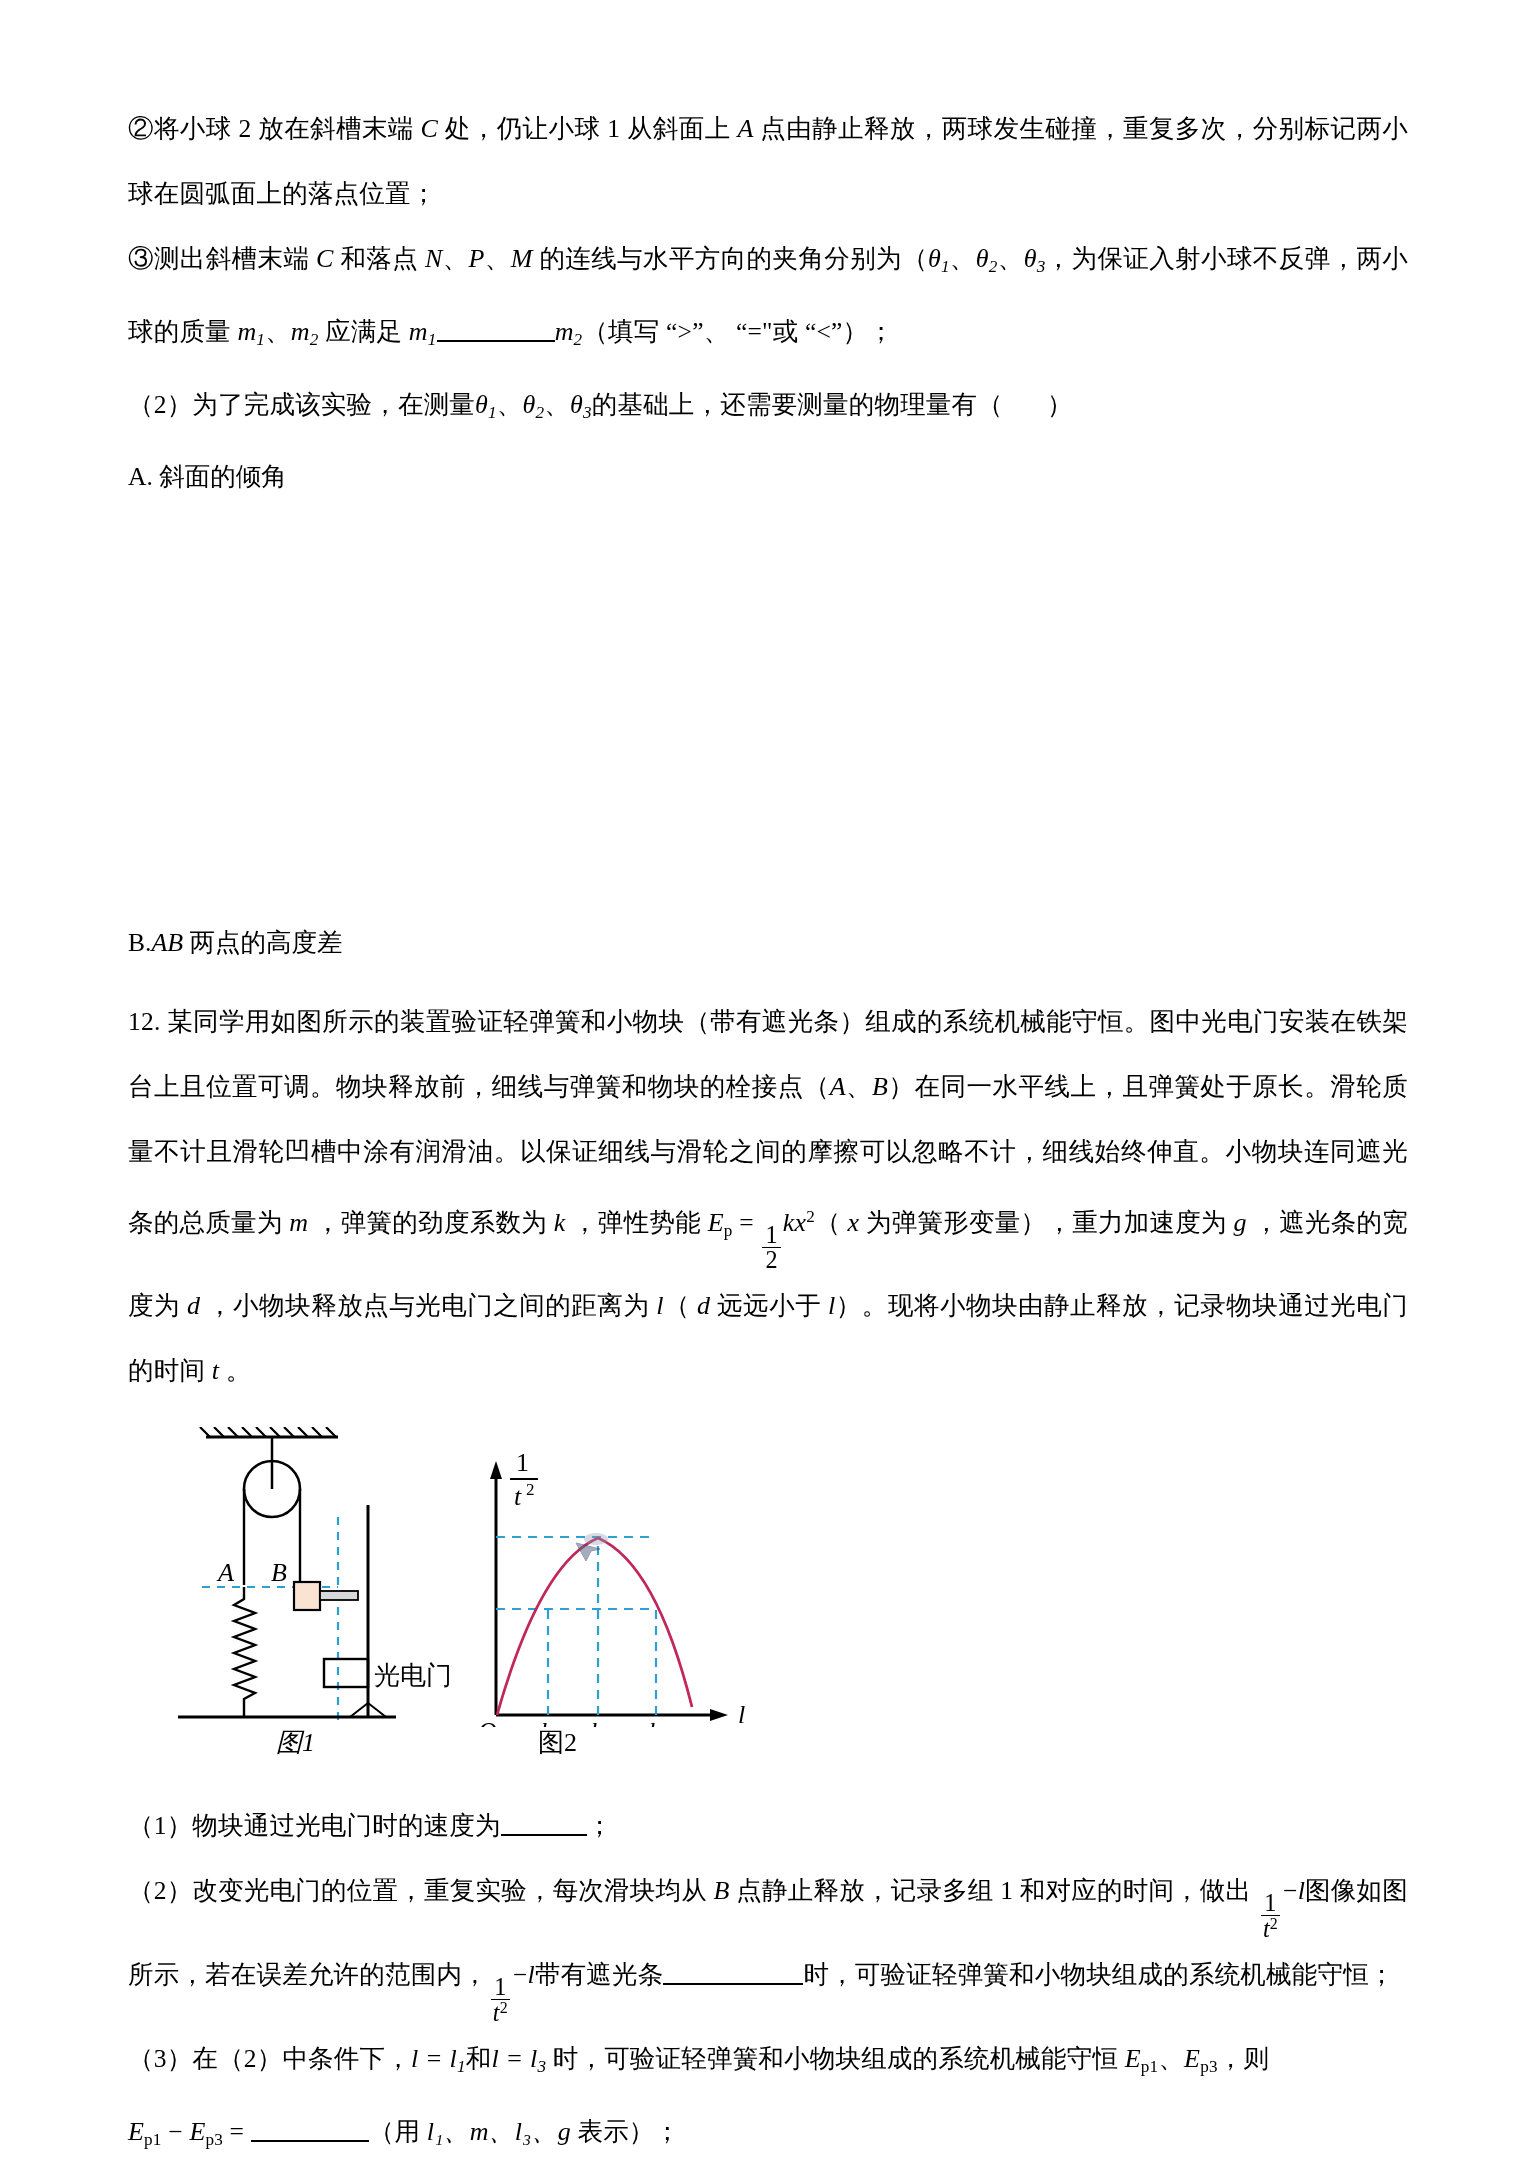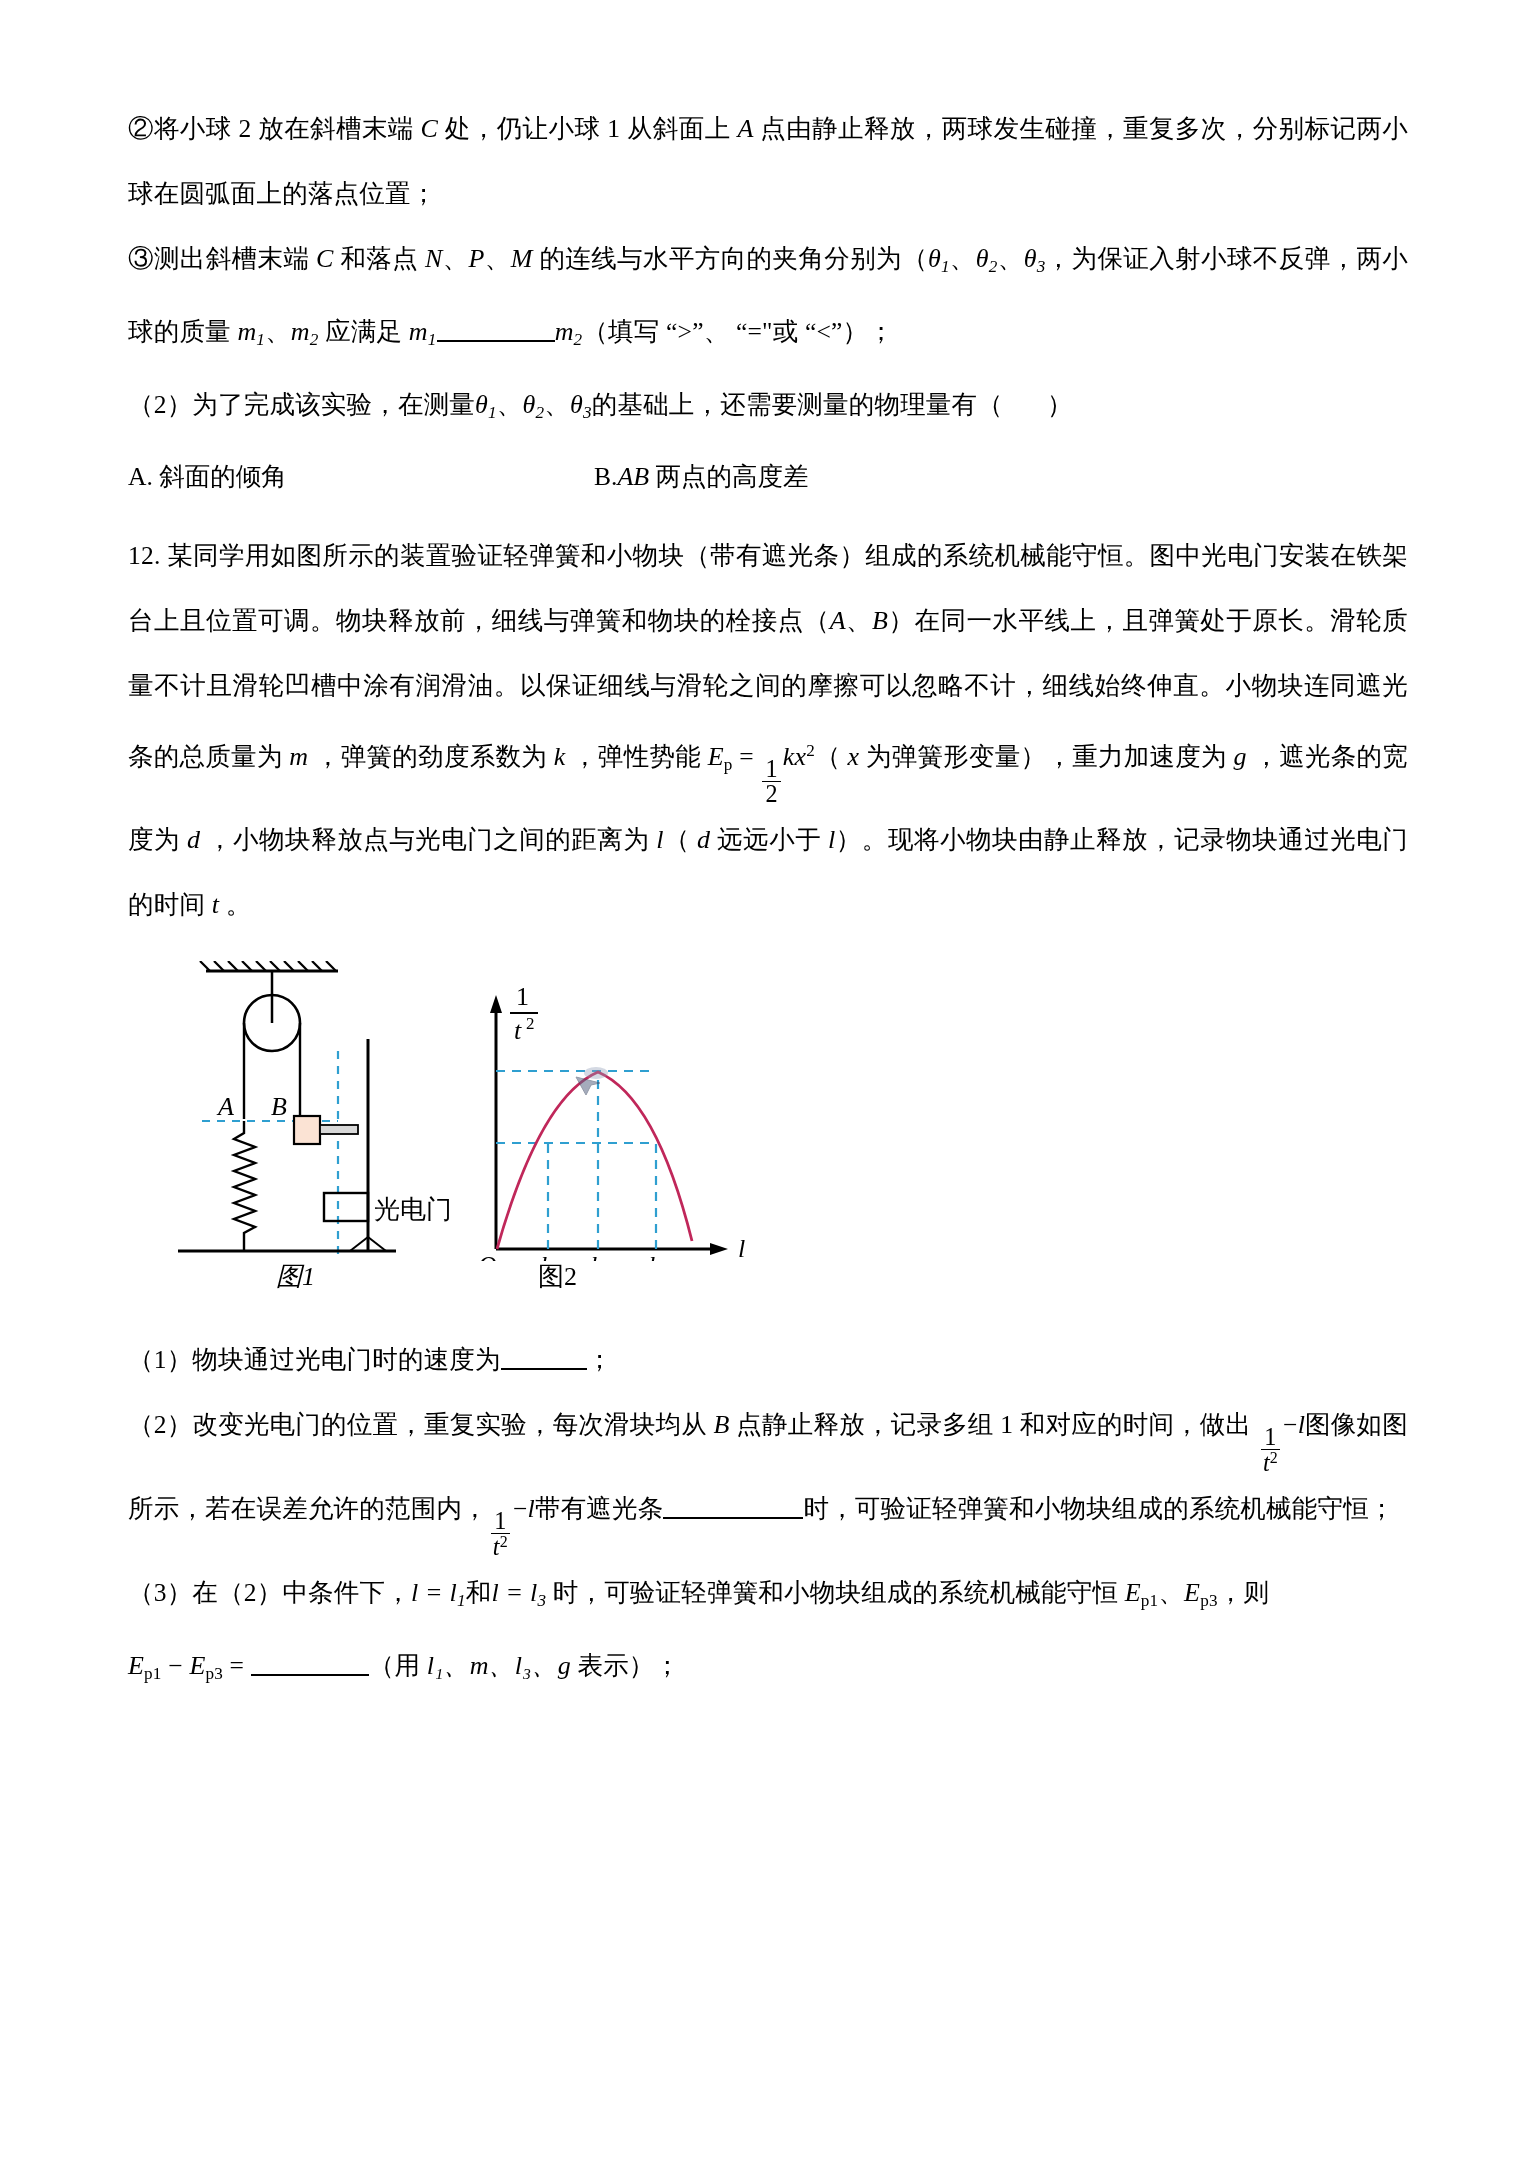--- a/index.html
+++ b/index.html
@@ -66,20 +66,21 @@
     line-height: 1.02;
   }
   .frac .n { padding: 0 3px; border-bottom: 1.4px solid #000; font-style: italic; }
   .frac .d { padding: 0 3px; font-style: italic; }
   .frac .up { font-style: normal; }
 
   .opts {
     display: flex;
     font-size: 25.5px;
     line-height: 65px;
+    flex-direction: column;
   }
   .opts .col1 { width: 466px; flex: 0 0 466px; }
   .opts .col2 { flex: 1 1 auto; }
 
   
   .figures {
     position: relative;
     height: 330px;
     margin-top: 24px;
   }

